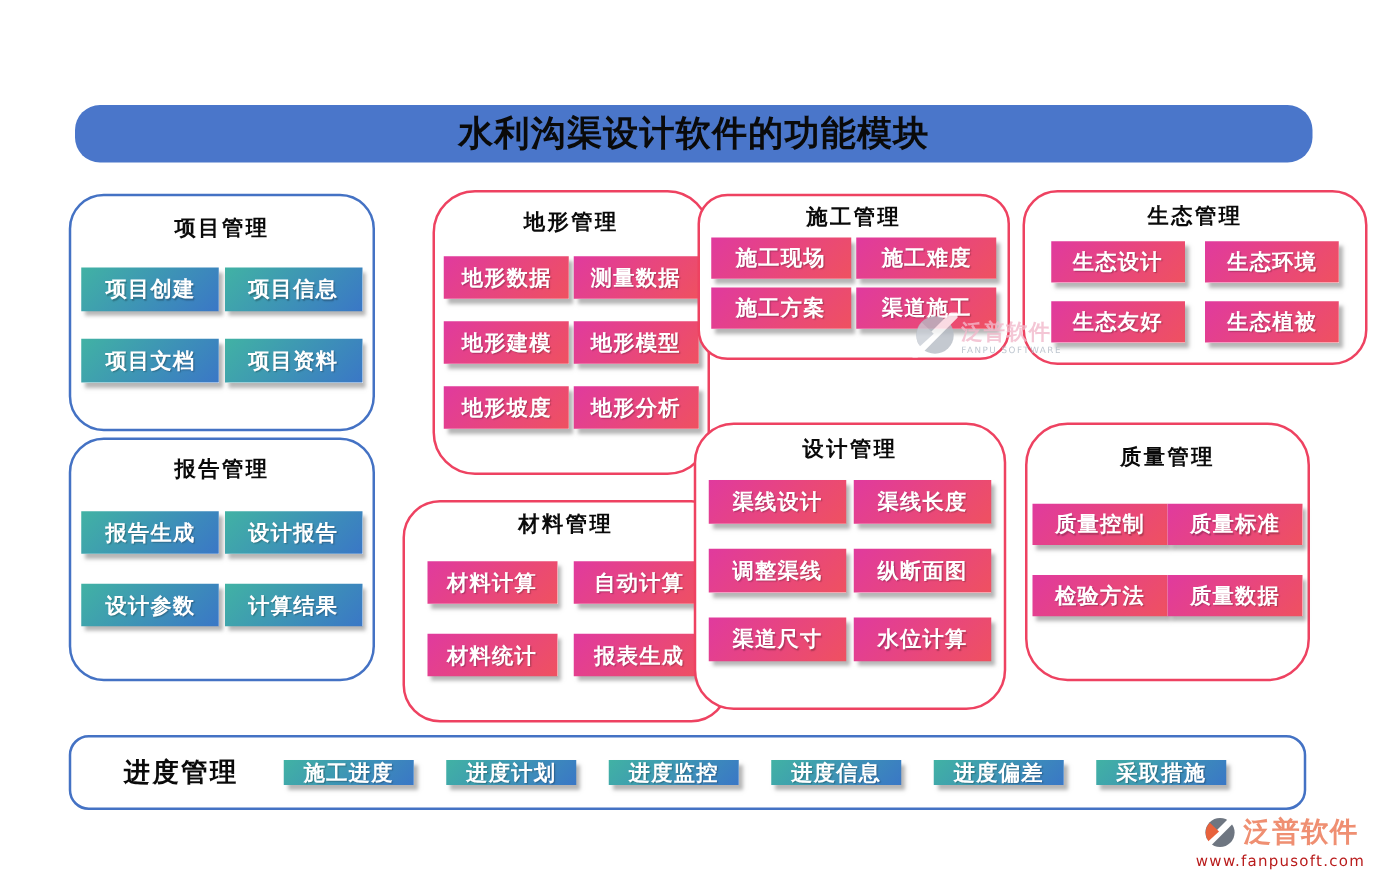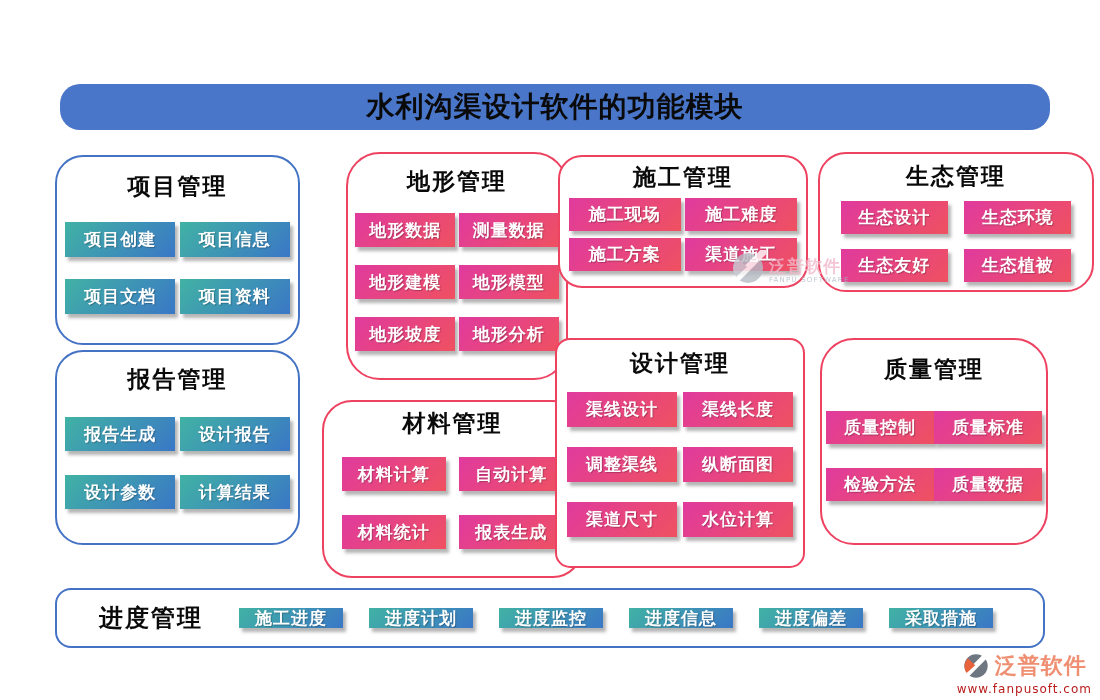--- a/index.html
+++ b/index.html
@@ -23,21 +23,21 @@
   }
   .banner span{font-size:28px;font-weight:bold;color:#0a0a0a;letter-spacing:1px;}
 
   .module{
     position:absolute;background:#fff;border:2px solid var(--border-red);
     border-radius:30px;display:flex;flex-direction:column;align-items:center;
     box-sizing:border-box;
   }
   .module.blue{border-color:var(--border-blue);}
   .module h2{
-    margin:var(--pt) 0 var(--tm) 0;font-size:23px;font-weight:bold;color:#0a0a0a;
+    margin:var(--pt) 0 var(--tm) 0;font-size:17px;font-weight:bold;color:#0a0a0a;
     letter-spacing:2px;
   }
   .btn-grid{
     display:flex;flex-wrap:wrap;justify-content:space-evenly;align-content:flex-start;
     row-gap:var(--rg);width:100%;padding:0 4px;box-sizing:border-box;
   }
   .btn{
     width:var(--bw);height:var(--bh);
     display:flex;align-items:center;justify-content:center;
     color:#fff;font-weight:bold;font-size:17px;letter-spacing:1px;
@@ -49,29 +49,29 @@
   }
   .btn.teal{background:linear-gradient(135deg,var(--teal-start),var(--teal-end));}
   .btn.pink{background:linear-gradient(135deg,var(--pink-start),var(--pink-end));}
 
   .mod-project{left:55px;top:155px;width:245px;height:190px;--pt:14px;--tm:20px;--rg:22px;--bw:110px;--bh:35px;border-radius:28px;}
   .mod-terrain{left:318px;top:152px;width:222px;height:228px;--pt:12px;--tm:16px;--rg:18px;--bw:100px;--bh:34px;border-radius:34px;margin-left:28px;}
   .mod-construction{left:558px;top:155px;width:250px;height:133px;--pt:5px;--tm:5px;--rg:7px;--bw:112px;--bh:33px;border-radius:24px;}
   .mod-ecology{left:818px;top:152px;width:276px;height:140px;--pt:7px;--tm:9px;--rg:15px;--bw:107px;--bh:33px;border-radius:28px;}
   .mod-report{left:55px;top:350px;width:245px;height:195px;--pt:12px;--tm:22px;--rg:24px;--bw:110px;--bh:34px;border-radius:28px;}
   .mod-material{left:322px;top:400px;width:261px;height:178px;--pt:6px;--tm:18px;--rg:24px;--bw:104px;--bh:34px;border-radius:30px;}
-  .mod-design{left:555px;top:338px;width:250px;height:230px;--pt:8px;--tm:13px;--rg:20px;--bw:110px;--bh:35px;border-radius:15px;}
+  .mod-design{left:555px;top:338px;width:250px;height:230px;--pt:8px;--tm:13px;--rg:20px;--bw:110px;--bh:35px;border-radius:32px;}
   .mod-quality{left:820px;top:338px;width:228px;height:207px;--pt:14px;--tm:26px;--rg:24px;--bw:108px;--bh:33px;border-radius:34px;}
 
   .progress{
     position:absolute;left:55px;top:588px;width:990px;height:60px;
     border:2px solid var(--border-blue);border-radius:16px;background:#fff;
     display:flex;align-items:center;box-sizing:border-box;
   }
-  .progress .p-label{font-size:24px;font-weight:bold;color:#0a0a0a;margin-left:42px;letter-spacing:2px;}
+  .progress .p-label{font-size:21px;font-weight:bold;color:#0a0a0a;margin-left:42px;letter-spacing:2px;}
   .progress .btns{display:flex;gap:26px;margin-left:36px;}
   .progress .btn{width:104px;height:20px;}
 
   .watermark{
     position:absolute;left:730px;top:250px;display:flex;align-items:flex-start;gap:3px;
     opacity:.8;pointer-events:none;z-index:5;
   }
   .watermark .wm-text{display:flex;flex-direction:column;line-height:1;margin-top:8px;}
   .watermark .wm-brand{font-size:17px;font-weight:bold;color:#f2b9cb;letter-spacing:1px;}
   .watermark .wm-sub{font-size:7px;color:#aeb8c4;letter-spacing:1.2px;margin-top:2px;font-family:"DejaVu Sans","Liberation Sans",sans-serif;}

